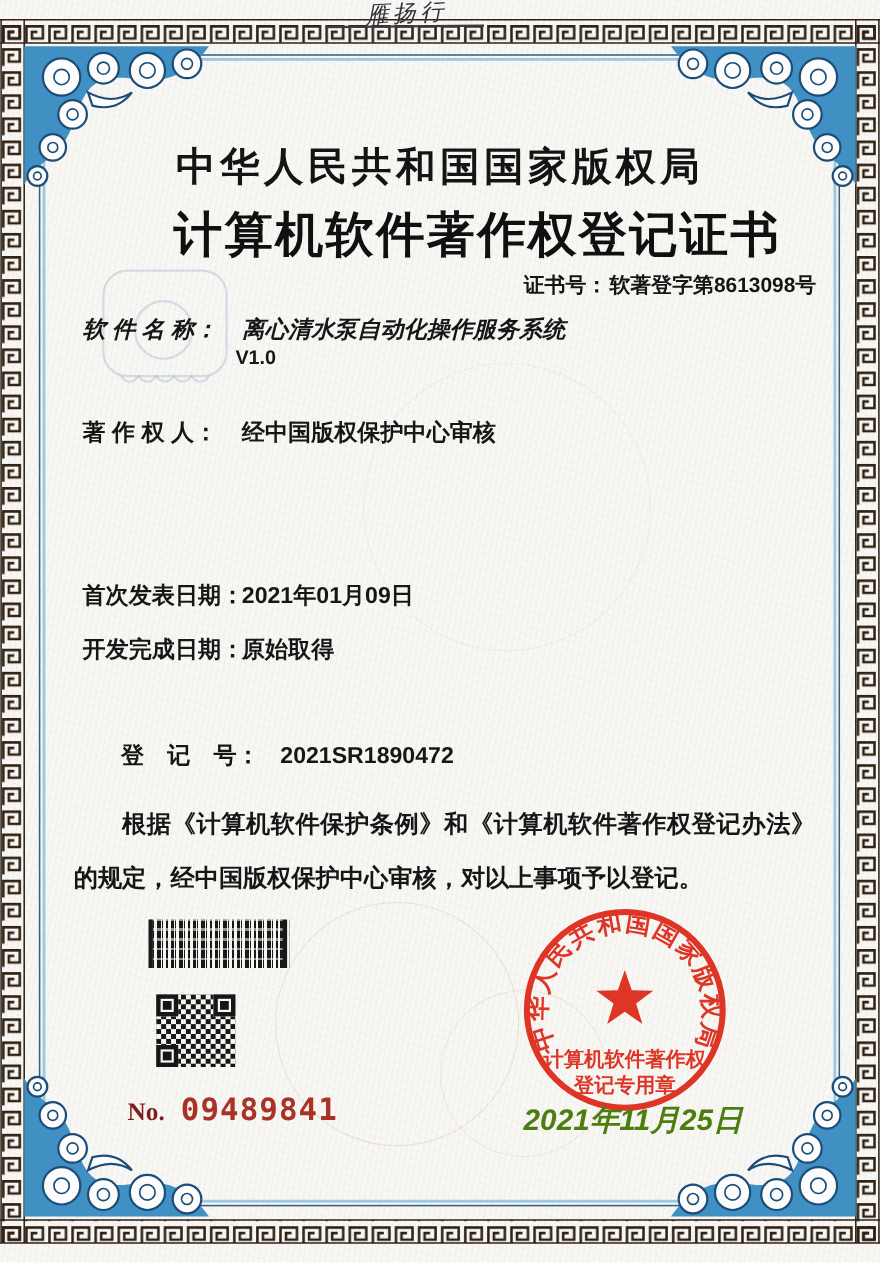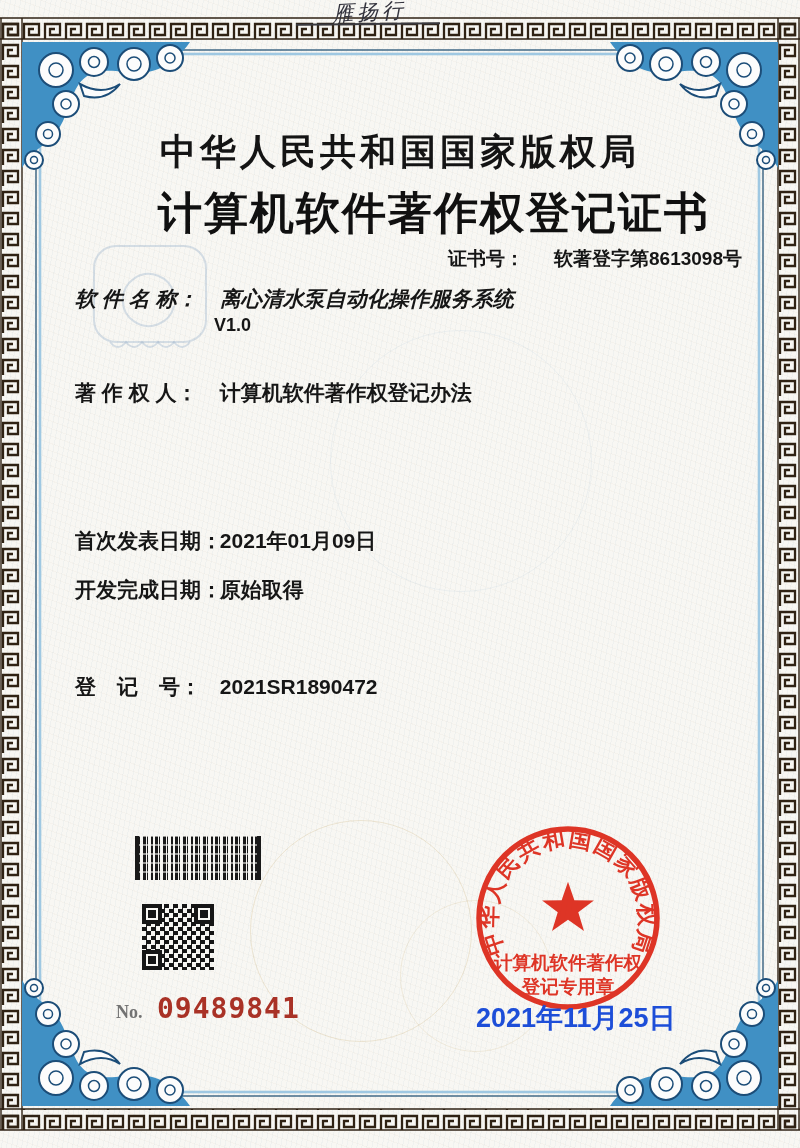--- a/index.html
+++ b/index.html
@@ -33,35 +33,35 @@
   }
   .cert-title{
     position:absolute;left:0;top:184px;width:100%;text-align:center;
     font-family:"Liberation Serif","DejaVu Serif",serif;
     font-size:44px;font-weight:900;letter-spacing:2px;color:#101010;white-space:nowrap;margin-left:34px;
   }
   .cert-no{
     position:absolute;right:58px;top:246px;
     font-size:19px;font-weight:bold;color:#151515;white-space:nowrap;
   }
-  .cert-no .lbl{margin-right:30px;}
+  .cert-no .lbl{margin-right:2px;}
 
   .watermark-cpcc{position:absolute;left:90px;top:242px;opacity:0.9;}
 
   .frow{position:absolute;left:75px;width:680px;font-size:21px;font-weight:bold;color:#161616;white-space:nowrap;}
   .frow .flabel{display:inline-block;width:139px;}
   .frow .fvalue{display:inline-block;}
   .fvalue2{position:absolute;left:214px;top:315px;font-size:18px;font-weight:bold;color:#161616;}
   .r0{top:285px;font-style:italic;}
   .r1{top:379px;}
   .r2{top:478px;}
   .r3{top:527px;}
   .r4{top:576px;}
   .r5{top:624px;}
-  .r6{top:673px;}
+  .r6{top:673px;margin-left:35px;}
 
   .statement{
     position:absolute;left:67px;top:724px;width:674px;
     font-size:22px;font-weight:600;line-height:49px;
     text-indent:2em;text-align:justify;color:#161616;
   }
 
   .barcode{
     position:absolute;left:135px;top:836px;width:128px;height:44px;
     background-image:
@@ -81,25 +81,25 @@
     position:absolute;left:142px;top:904px;width:72px;height:66px;
     background:repeating-conic-gradient(#161616 0% 25%, transparent 0% 50%) 0 0 / 9px 9px;
   }
   .qr .finder{position:absolute;width:12px;height:12px;border:4px solid #161616;background:#f8f7f3;}
   .qr .finder::after{content:"";position:absolute;inset:2px;background:#161616;}
   .qr .f-tl{left:0;top:0;}
   .qr .f-tr{right:0;top:0;}
   .qr .f-bl{left:0;bottom:0;}
 
   .no-line{position:absolute;left:116px;top:992px;white-space:nowrap;}
-  .no-label{font-family:"Liberation Serif","DejaVu Serif",serif;font-size:18px;font-weight:600;color:#737373;}
+  .no-label{font-family:"Liberation Serif","DejaVu Serif",serif;font-size:23px;font-weight:600;color:#7f1d1d;}
   .no-value{font-family:"DejaVu Sans Mono","Liberation Mono",monospace;font-size:28px;font-weight:bold;color:#a93226;letter-spacing:1px;margin-left:10px;}
 
   .seal{position:absolute;left:456px;top:806px;z-index:3;opacity:0.95;}
-  .date{position:absolute;left:476px;top:1000px;z-index:4;font-size:27px;font-weight:bold;color:#1d4ed8;white-space:nowrap;}
+  .date{position:absolute;left:476px;top:1000px;z-index:4;font-size:27px;font-weight:bold;color:#4d7c0f;white-space:nowrap;font-style:italic;}
 
   .guilloche{position:absolute;border-radius:50%;border:1px solid rgba(200,170,110,0.25);pointer-events:none;}
   .g1{left:250px;top:820px;width:220px;height:220px;}
   .g2{left:400px;top:900px;width:150px;height:150px;border-color:rgba(200,170,110,0.18);}
   .g3{left:330px;top:330px;width:260px;height:260px;border-color:rgba(180,200,215,0.18);}
 </style>
 </head>
 <body>
 
 <div class="page">
@@ -181,35 +181,36 @@
     </svg>
 
     <div class="frow r0">
       <span class="flabel">软 件 名 称：</span>
       <span class="fvalue">离心清水泵自动化操作服务系统</span>
     </div>
     <div class="fvalue2">V1.0</div>
 
     <div class="frow r1">
       <span class="flabel">著 作 权 人：</span>
-      <span class="fvalue">计算机软件著作权登记办法</span>
+      <span class="fvalue">经中国版权保护中心审核</span>
     </div>
     <div class="frow r3">
       <span class="flabel">首次发表日期：</span>
       <span class="fvalue">2021年01月09日</span>
     </div>
     <div class="frow r4">
       <span class="flabel">开发完成日期：</span>
       <span class="fvalue">原始取得</span>
     </div>
     <div class="frow r6">
       <span class="flabel">登　记　号：</span>
       <span class="fvalue">2021SR1890472</span>
     </div>
 
+    <div class="statement">根据《计算机软件保护条例》和《计算机软件著作权登记办法》的规定，经中国版权保护中心审核，对以上事项予以登记。</div>
 
     <div class="barcode"></div>
     <div class="qr">
       <div class="finder f-tl"></div>
       <div class="finder f-tr"></div>
       <div class="finder f-bl"></div>
     </div>
 
     <div class="no-line">
       <span class="no-label">No.</span>

